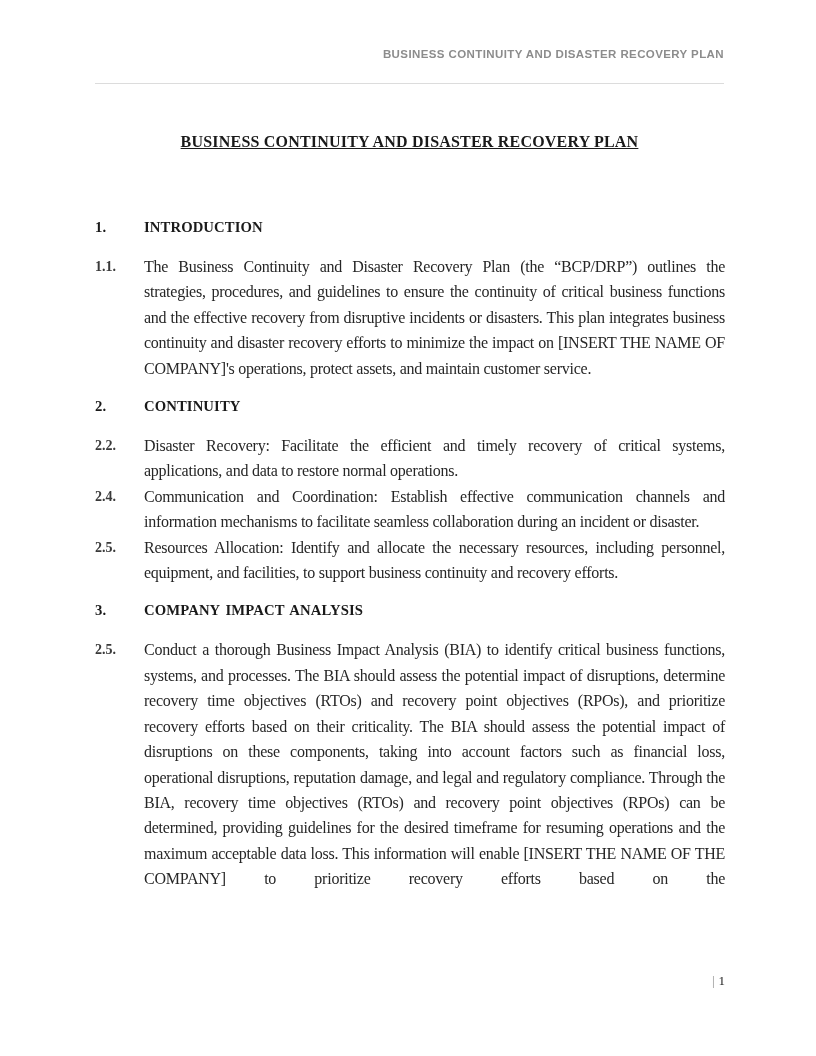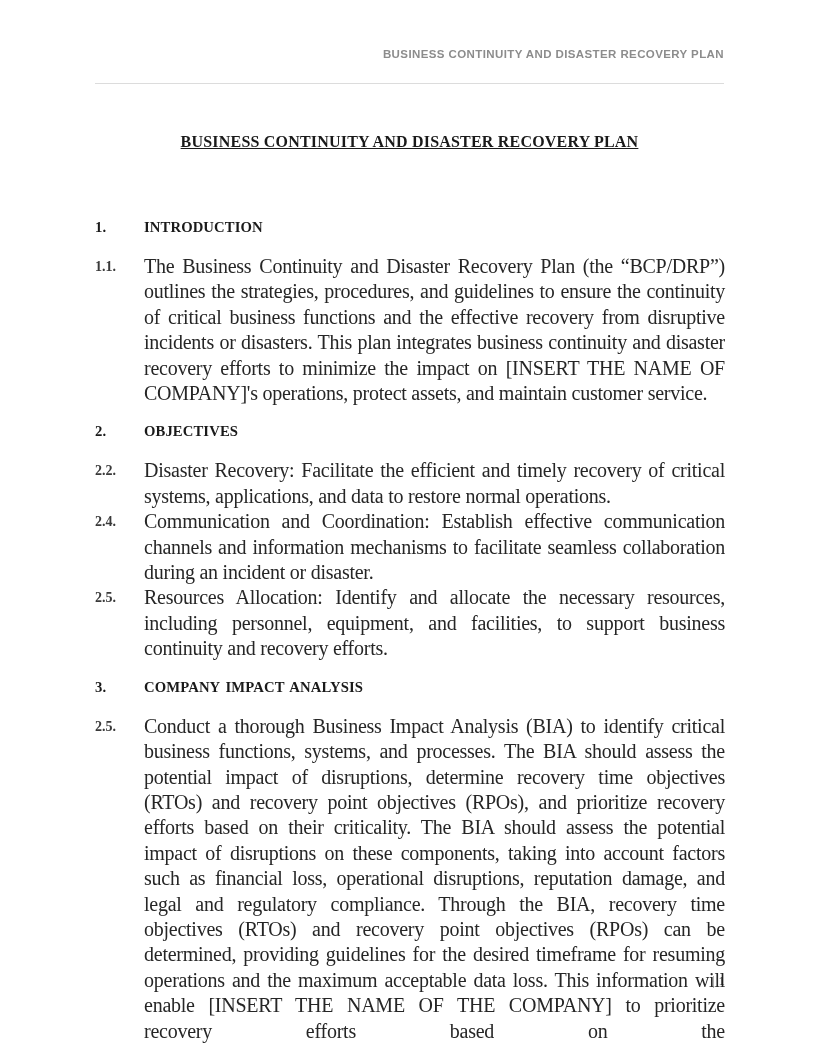--- a/index.html
+++ b/index.html
@@ -57,21 +57,21 @@
   .item { display: flex; }
   .item-num {
     width: 49px; flex: none;
     font-size: 14px;
     line-height: 25.4px;
     color: #3a3a3a;
     font-weight: bold;
   }
   .item-text {
     margin: 0; flex: 1;
-    font-size: 20px;
+    font-size: 16px;
     line-height: 25.4px;
     text-align: justify;
     letter-spacing: -0.25px;
   }
   .item-text.justify-last { text-align-last: justify; }
   .page-footer {
     position: absolute;
     top: 973px; right: 91px;
     font-size: 13px;
     color: #1a1a1a;
@@ -99,21 +99,21 @@
       </div>
       <div class="item">
         <span class="item-num">1.1.</span>
         <p class="item-text">The Business Continuity and Disaster Recovery Plan (the “BCP/DRP”) outlines the strategies, procedures, and guidelines to ensure the continuity of critical business functions and the effective recovery from disruptive incidents or disasters. This plan integrates business continuity and disaster recovery efforts to minimize the impact on [INSERT THE NAME OF COMPANY]'s operations, protect assets, and maintain customer service.</p>
       </div>
     </div>
 
     <div class="doc-section">
       <div class="sec-heading">
         <span class="num-col">2.</span>
-        <span>OBJECTIVES</span>
+        <span>CONTINUITY</span>
       </div>
       <div class="item">
         <span class="item-num">2.2.</span>
         <p class="item-text">Disaster Recovery: Facilitate the efficient and timely recovery of critical systems, applications, and data to restore normal operations.</p>
       </div>
       <div class="item">
         <span class="item-num">2.4.</span>
         <p class="item-text">Communication and Coordination: Establish effective communication channels and information mechanisms to facilitate seamless collaboration during an incident or disaster.</p>
       </div>
       <div class="item">

